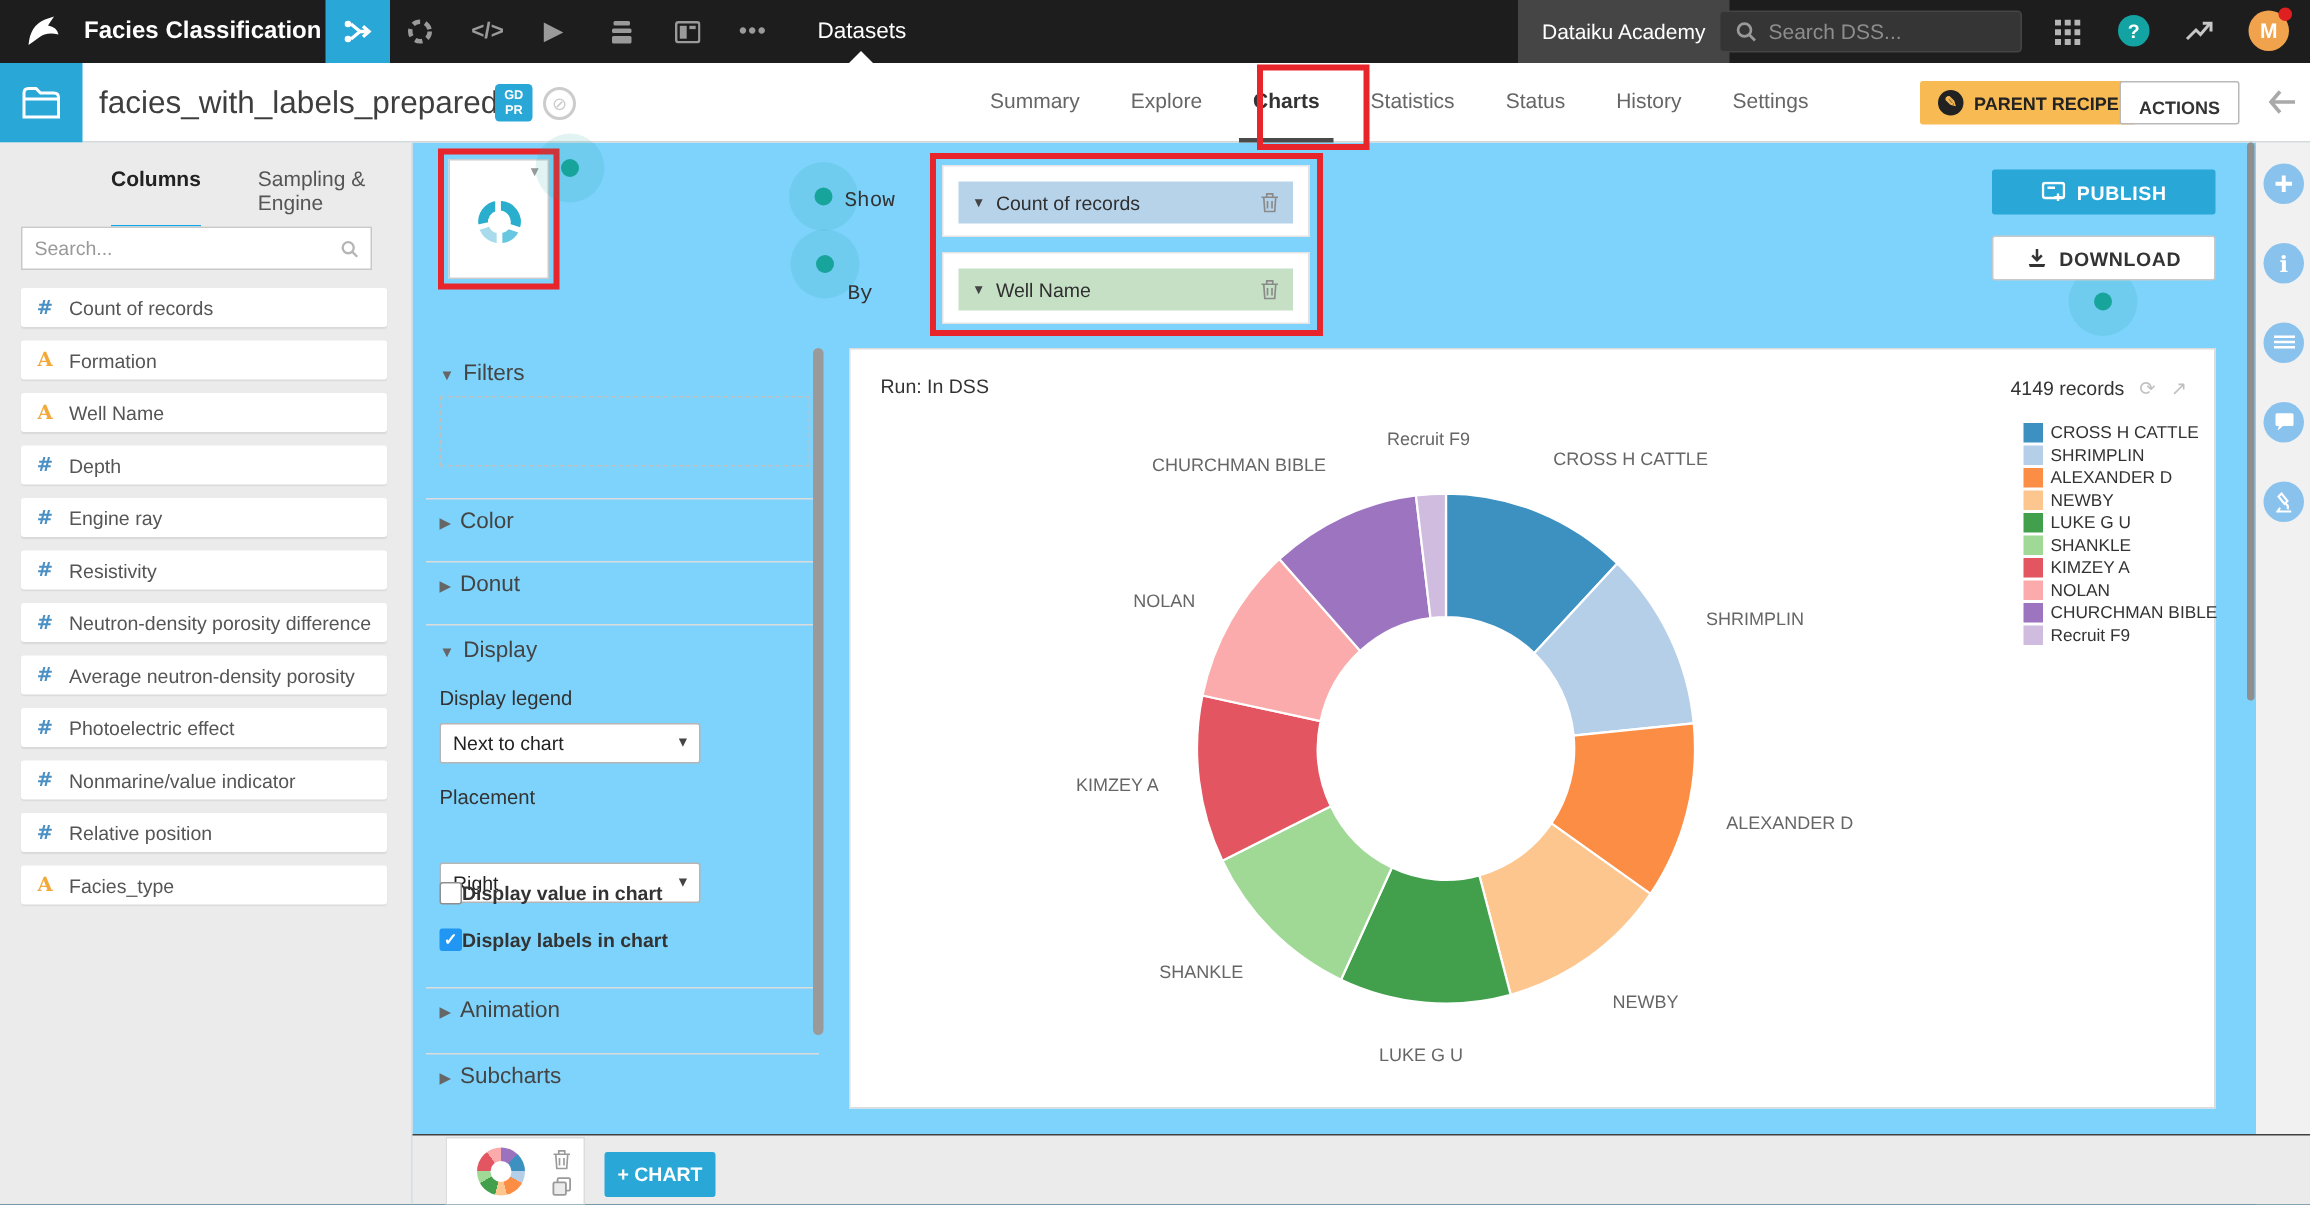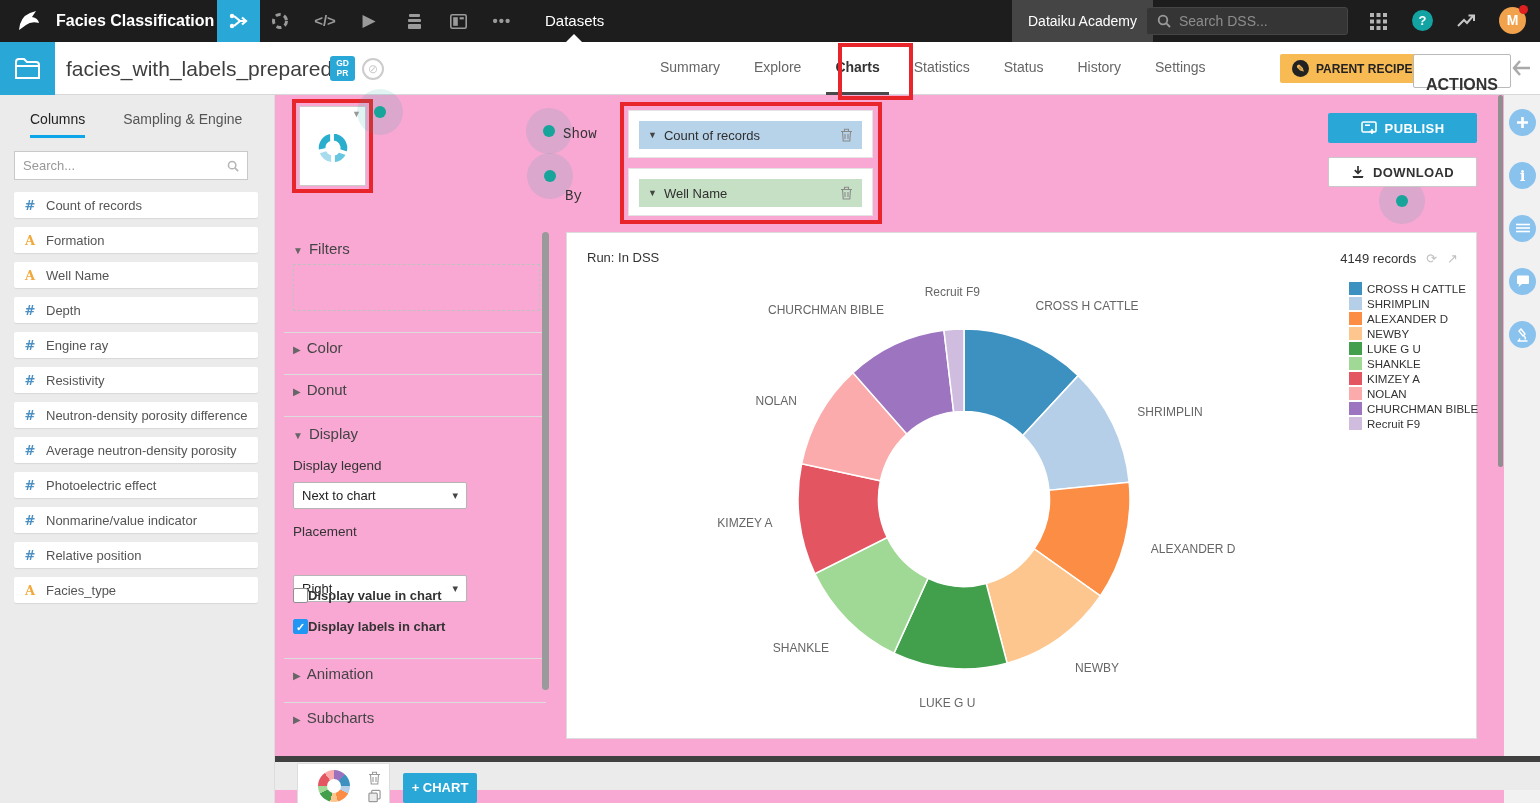--- a/index.html
+++ b/index.html
@@ -1,19 +1,19 @@
 <!DOCTYPE html>
 <html><head>
 <meta charset="utf-8">
 <style>
   * { margin:0; padding:0; box-sizing:border-box; }
   html,body { background:#555; }
   #root {
     position:relative; width:1540px; height:803px; overflow:hidden;
-    font-family:"Liberation Sans", sans-serif; background:#f9a8d4;
+    font-family:"Liberation Sans", sans-serif; background:#7dd3fc;
   }
   .abs { position:absolute; }
 
   
   #navbar { left:0; top:0; width:1540px; height:42px; background:#1d1d1d; }
   .nav-title { color:#fff; font-size:16px; font-weight:700; line-height:42px; }
   .nav-icon { color:#9a9a9a; text-align:center; line-height:42px; font-size:15px; }
   .flow-tab { background:#29a8d8; width:43px; height:42px; display:flex; align-items:center; justify-content:center; }
   .nav-label { color:#fff; font-size:15px; line-height:42px;text-align:right; }
   .nav-caret-up { width:0; height:0; border-left:8px solid transparent; border-right:8px solid transparent; border-bottom:8px solid #fff; }
@@ -30,26 +30,26 @@
   .ds-icon-sq { left:0; top:0; width:55px; height:53px; background:#29a8d8; display:flex; align-items:center; justify-content:center; }
   .ds-title { font-size:21px; color:#3e3e3e; line-height:53px; }
   .gdpr { width:25px; height:25px; background:#29a8d8; border-radius:3px; color:#fff; font-size:8.5px; font-weight:700; text-align:center; padding-top:3px; line-height:9.5px; }
   .compass { width:22px; height:22px; border-radius:50%; border:2px solid #ccc; color:#ccc; font-size:12px; text-align:center; line-height:18px; }
   #hdr-tabs { display:flex; height:53px; }
   .hdr-tab { font-size:14px; color:#666; line-height:50px; padding:0 17px; position:relative; cursor:pointer; }
   .hdr-tab.active { color:#333; font-weight:700; }
   .hdr-tab.active::after { content:""; position:absolute; left:8px; right:8px; bottom:0; height:3px; background:#4a4a4a; }
   .btn-parent { background:#f8ba53; border-radius:2px; height:29px; display:flex; align-items:center; gap:7px; padding:0 12px; font-size:12px; font-weight:700; color:#222; }
   .pr-ico { width:17px; height:17px; border-radius:50%; background:#222; color:#f8ba53; font-size:10px; text-align:center; line-height:17px; }
-  .btn-actions { background:#fff; border:1px solid #b9b9b9; border-radius:2px; height:29px; line-height:27px; padding:16px 12px; font-size:16px; font-weight:700; color:#333;text-align:center; }
+  .btn-actions { background:#fff; border:1px solid #b9b9b9; border-radius:2px; height:29px; line-height:27px; padding:4px 12px; font-size:12px; font-weight:700; color:#333;text-align:center; }
 
   
   #sidebar { left:0; top:95px; width:275px; height:708px; background:#ebebeb; border-right:1px solid #ddd; }
   .sb-tab { font-size:14px; color:#555; padding-bottom:8px; position:relative; }
-  .sb-tab.active { color:#222; font-weight:400; border-bottom:3px solid #0ea5e9; }
+  .sb-tab.active { color:#222; font-weight:700; border-bottom:1px solid #0ea5e9;margin-left:44px; }
   .sb-search { left:14px; top:56px; width:234px; height:29px; background:#fff; border:1px solid #c9c9c9; display:flex; align-items:center; padding:0 8px; }
   .sb-search input { border:none; outline:none; flex:1; font-size:13px; color:#555; font-family:inherit; }
   .sb-search input::placeholder { color:#999; }
   .col-item { width:244px; height:26px; background:#fff; border-radius:2px; box-shadow:0 1px 1px rgba(0,0,0,.08); display:flex; align-items:center; gap:10px; padding:0 10px; margin:0 0 9px 14px; }
   .col-item .t { font-family:"DejaVu Serif", serif; font-style:italic; font-weight:700; font-size:13px; width:12px; text-align:center; }
   .col-item .t.num { color:#4a90c4; }
   .col-item .t.txt { color:#f2a93b; font-style:normal; }
   .col-item .n { font-size:13px; color:#555; }
 
   
@@ -88,21 +88,21 @@
   .gray-ico { color:#c0c0c0; font-size:13px; }
   .legend-row { display:flex; align-items:center; gap:5px; height:15px; }
   .legend-sw { width:13px; height:13px; flex:0 0 13px; }
   .legend-tx { font-size:11.5px; color:#333; white-space:nowrap; }
 
   
   #rail { left:1504px; top:95px; width:36px; height:708px; background:#f1f1f1; }
   .rail-ico { position:absolute; left:5px; width:27px; height:27px; border-radius:50%; background:#8ac2ee; display:flex; align-items:center; justify-content:center; }
 
   
-  #bottombar { left:275px; top:756px; width:1265px; height:34px; background:#ebebeb; border-top:6px solid #404040; }
+  #bottombar { left:275px; top:756px; width:1265px; height:47px; background:#ebebeb; border-top:1px solid #404040; }
   .thumb-tile { position:absolute; left:22px; top:1px; width:93px; height:46px; background:#fff; border:1px solid #ddd; }
   .mini-donut { position:absolute; left:20px; top:6px; width:32px; height:32px; border-radius:50%;
     background:conic-gradient(#9b72bd 0 12%, #3d91c1 12% 25%, #b5cfe9 25% 33%, #fb8d44 33% 46%, #fdc68e 46% 54%, #42a04d 54% 67%, #a0d895 67% 75%, #e35560 75% 90%, #fbabab 90% 100%); }
   .mini-donut::after { content:""; position:absolute; left:9px; top:9px; width:14px; height:14px; background:#fff; border-radius:50%; }
   .btn-chart { position:absolute; left:128px; top:11px; width:74px; height:30px; background:#29a8d8; border-radius:2px; color:#fff; font-size:13px; font-weight:700; text-align:center; line-height:30px; }
 </style>
 </head>
 <body>
 
 <div id="root">

